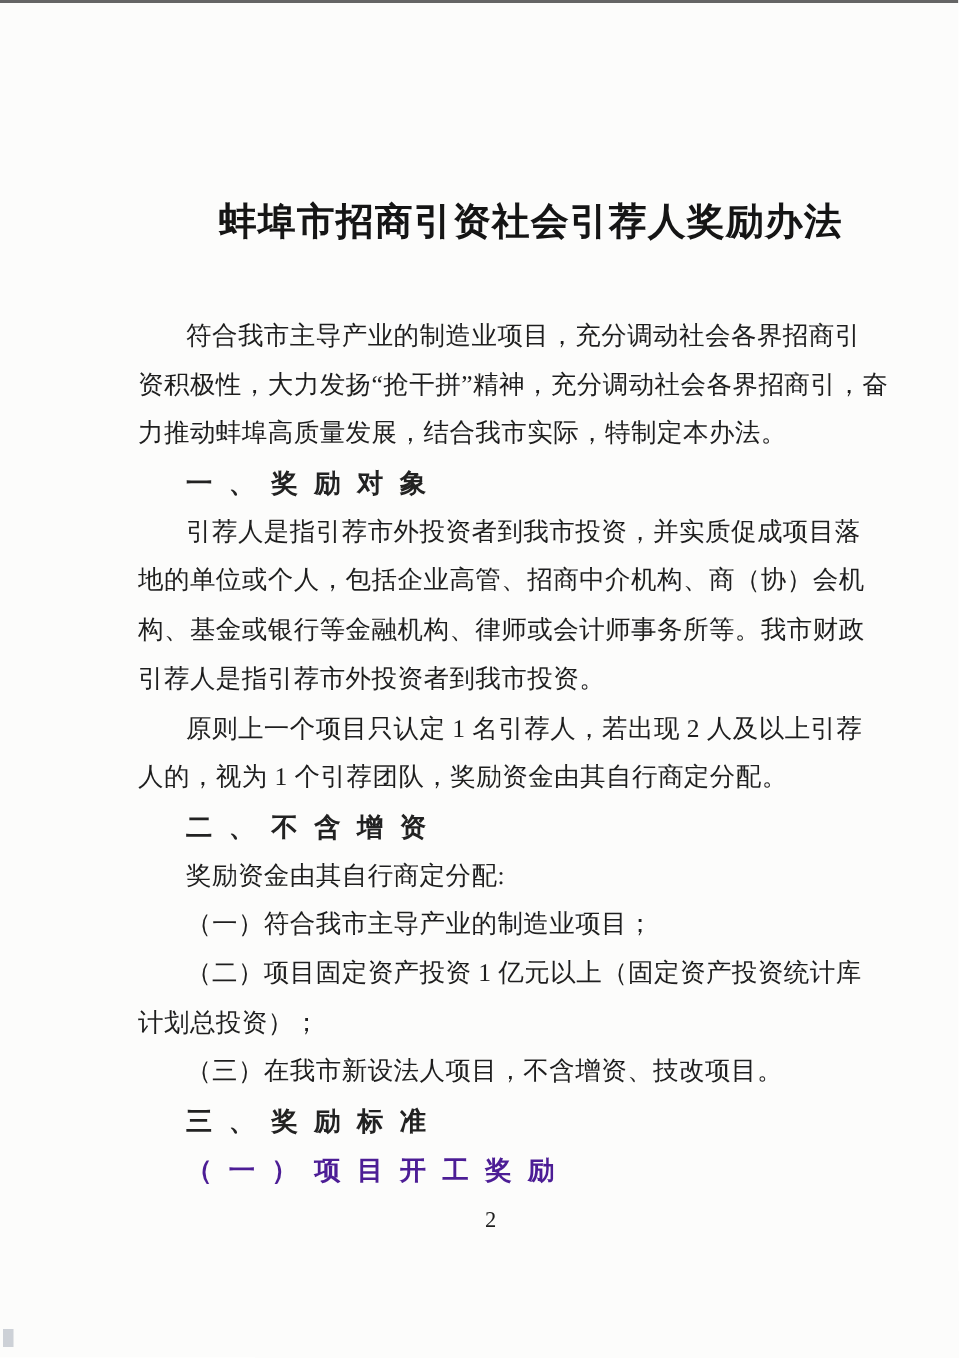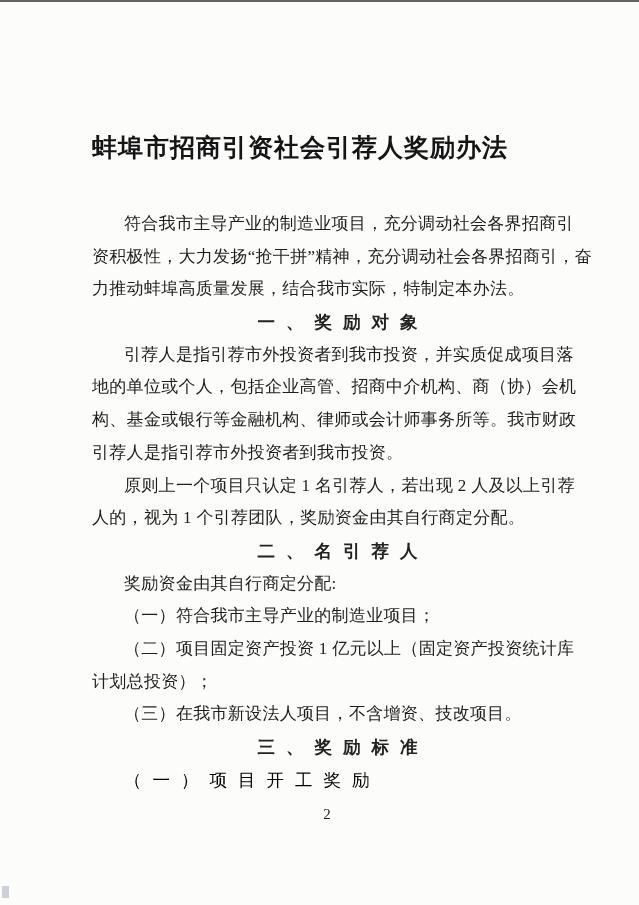--- a/index.html
+++ b/index.html
@@ -16,42 +16,42 @@
     width:639px; height:2px;
     background:#4a4a4a; opacity:.85;
   }
   .scan-artifact {
     position:absolute; left:2px; top:886px;
     width:7px; height:12px; background:#b9bfc7; opacity:.7;
   }
   .doc-title {
     position:absolute; top:131px; left:92px;
     width:470px; margin:0;
-    text-align:left;
+    text-align:right;
     font-size:25px; font-weight:bold;
     letter-spacing:1px;
     color:#151515;
     white-space:nowrap;
   }
   .body-column {
     position:absolute; top:208px; left:92px;
     width:470px;
     font-size:17px; line-height:32.7px;
     letter-spacing:0.3px;
   }
   .line { white-space:nowrap; height:32.7px; }
   .indent { text-indent:32px; }
   .h-hei {
     font-family:"Liberation Sans","DejaVu Sans",sans-serif;
     font-weight:bold; font-size:17.5px;
-    letter-spacing:11px; color:#222;text-align:center;
+    letter-spacing:11px; color:#222;
   }
   .h-kai {
-    font-weight:normal; font-size:17.5px;
-    letter-spacing:11px; color:#000000;
+    font-weight:bold; font-size:17.5px;
+    letter-spacing:11px; color:#4c1d95;
   }
   .page-number {
     position:absolute; top:806px; left:92px;
     width:470px; text-align:center;
     font-size:15px; letter-spacing:0;
   }
 </style>
 </head>
 <body>
 
@@ -69,21 +69,21 @@
     <div class="line indent h-hei">一、奖励对象</div>
 
     <div class="line indent">引荐人是指引荐市外投资者到我市投资，并实质促成项目落</div>
     <div class="line">地的单位或个人，包括企业高管、招商中介机构、商（协）会机</div>
     <div class="line">构、基金或银行等金融机构、律师或会计师事务所等。我市财政</div>
     <div class="line">引荐人是指引荐市外投资者到我市投资。</div>
 
     <div class="line indent">原则上一个项目只认定 1 名引荐人，若出现 2 人及以上引荐</div>
     <div class="line">人的，视为 1 个引荐团队，奖励资金由其自行商定分配。</div>
 
-    <div class="line indent h-hei">二、名引荐人</div>
+    <div class="line indent h-hei">二、不含增资</div>
 
     <div class="line indent">奖励资金由其自行商定分配:</div>
     <div class="line indent">（一）符合我市主导产业的制造业项目；</div>
     <div class="line indent">（二）项目固定资产投资 1 亿元以上（固定资产投资统计库</div>
     <div class="line">计划总投资）；</div>
     <div class="line indent">（三）在我市新设法人项目，不含增资、技改项目。</div>
 
     <div class="line indent h-hei">三、奖励标准</div>
     <div class="line indent h-kai">（一）项目开工奖励</div>
   </div>

